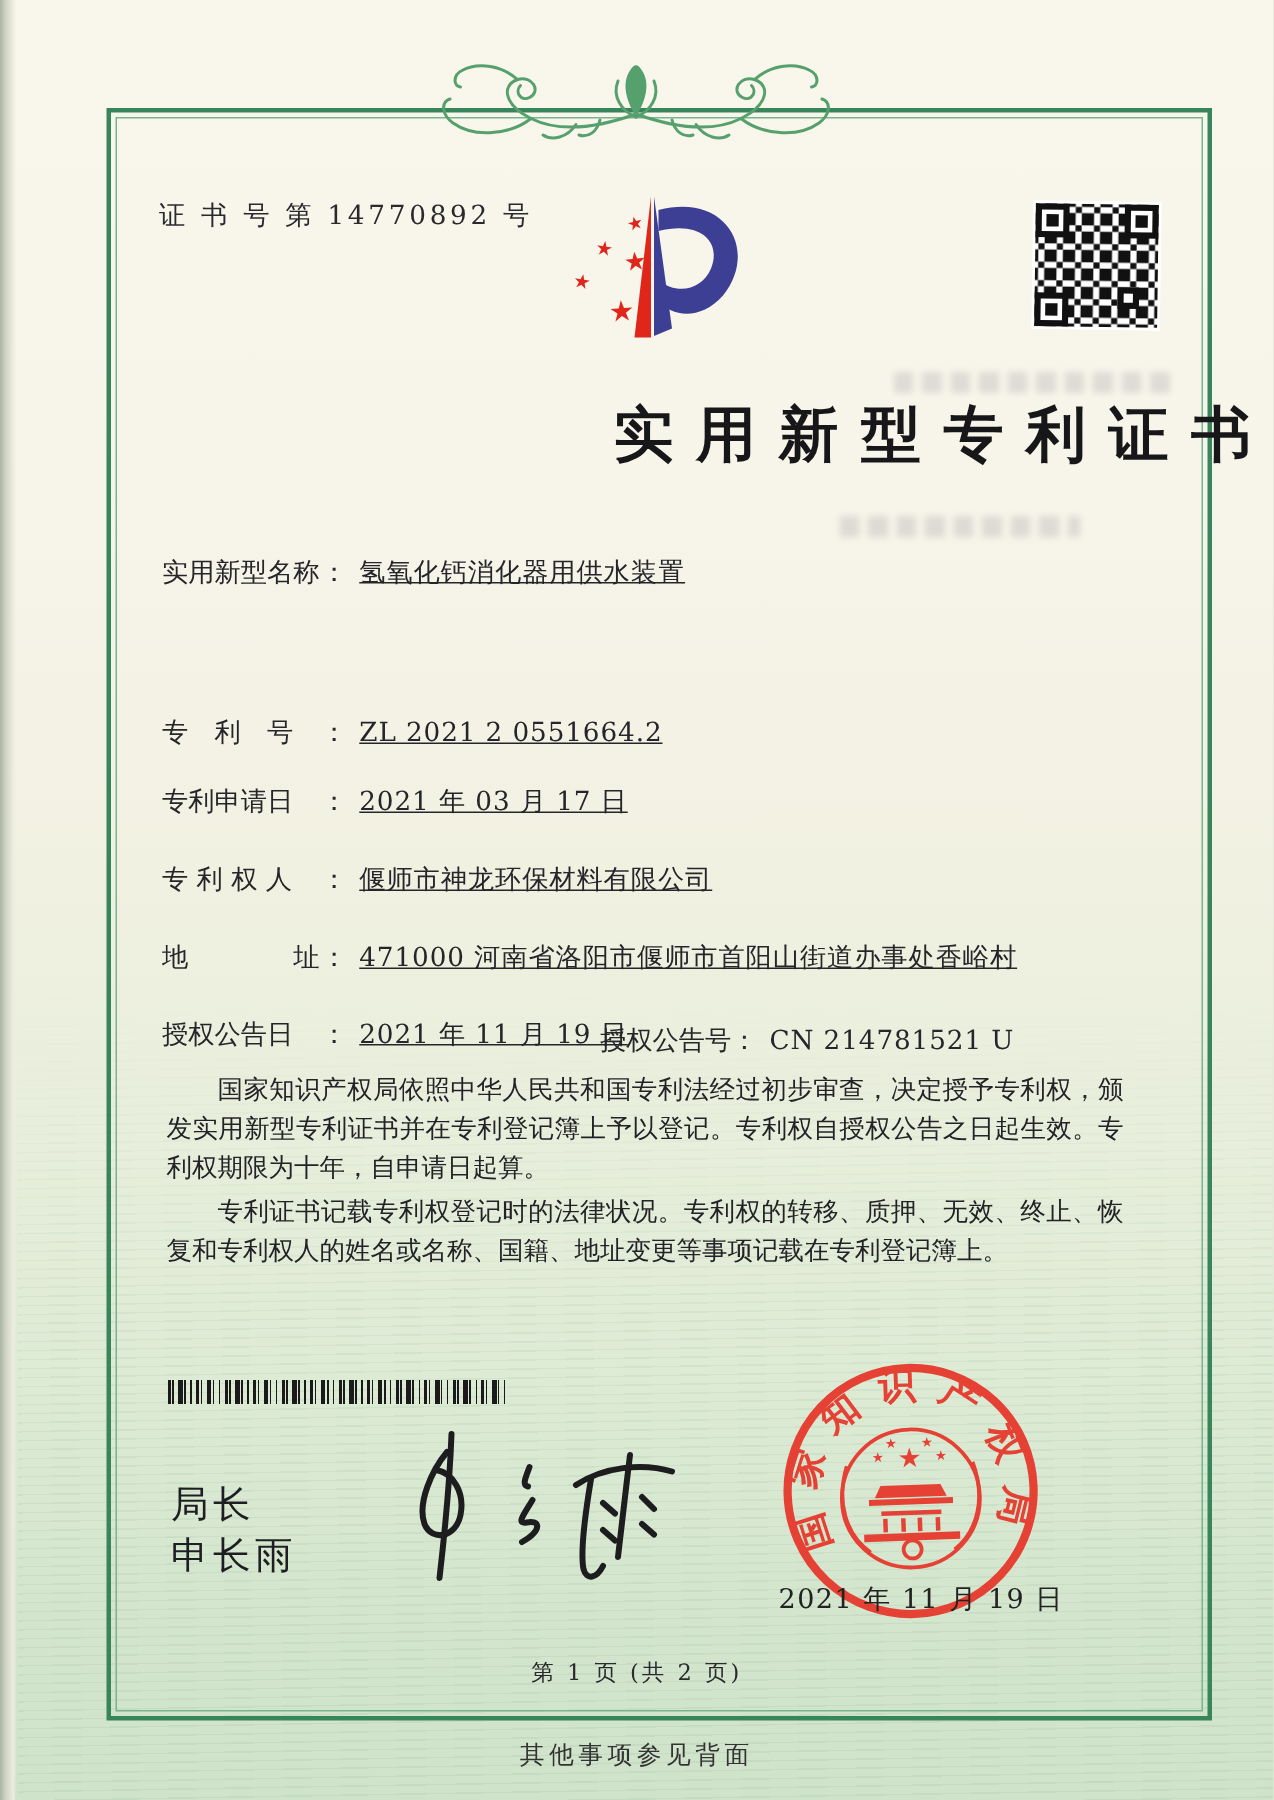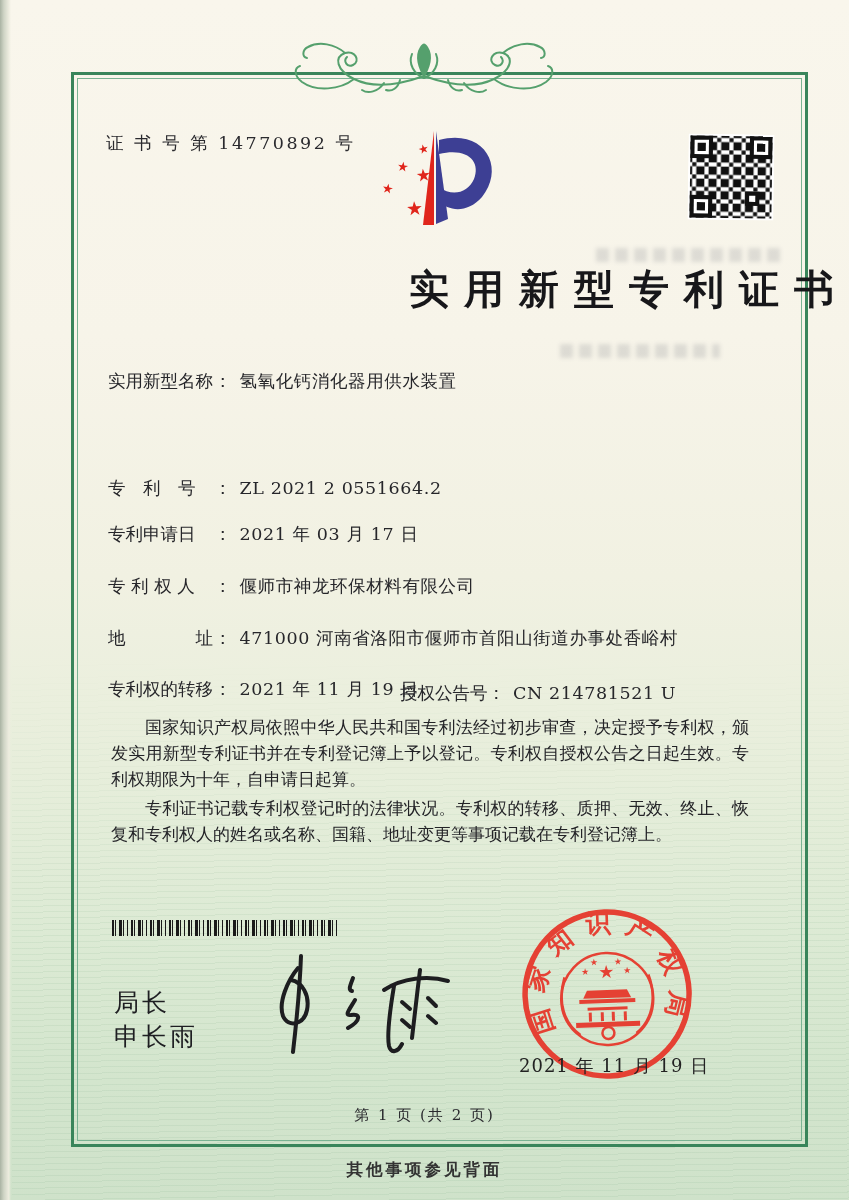--- a/index.html
+++ b/index.html
@@ -20,37 +20,37 @@
   .frame:after{content:"";position:absolute;inset:3px;border:1px solid #7ab393;}
   .ornament{position:absolute;left:274px;top:34px;width:300px;height:66px;}
   
   .certno{position:absolute;left:106px;top:131px;font-size:17.5px;letter-spacing:2.5px;color:#2a2a2e;white-space:nowrap;}
   .logo{position:absolute;left:368px;top:127px;width:140px;height:110px;}
   .logo .star{position:absolute;color:#e0251b;line-height:1;}
   .qr{position:absolute;left:688px;top:134px;width:86px;height:86px;transform:rotate(.8deg);}
   .title{position:absolute;left:0;top:262px;width:849px;text-align:right;
     font-size:40px;font-weight:700;letter-spacing:15px;text-indent:15px;color:#17171a;}
   
-  .frow{position:absolute;left:108px;height:26px;font-size:17.5px;color:#26262a;white-space:nowrap;}
+  .frow{position:absolute;left:108px;height:26px;font-size:17.5px;color:#26262a;white-space:nowrap;text-decoration:underline;}
   .flabel{display:inline-block;min-width:106px;}
   .fcolon{display:inline-block;margin-right:8px;}
   .fvalue{letter-spacing:.6px;}
   .fpair2{position:absolute;left:292px;top:4px;}
   
   .bodytext{position:absolute;left:108px;top:711px;width:644px;font-size:17px;line-height:26px;color:#232327;text-align:justify;}
   .bodytext p{margin:3px;text-indent:2em;}
   
   .barcode{position:absolute;left:112px;top:920px;width:226px;height:16px;
     background:repeating-linear-gradient(90deg,#1a1a1a 0 2px,rgba(0,0,0,0) 2px 3px,#1a1a1a 3px 4px,rgba(0,0,0,0) 4px 7px,#1a1a1a 7px 10px,rgba(0,0,0,0) 10px 11px,#1a1a1a 11px 12px,rgba(0,0,0,0) 12px 15px,#1a1a1a 15px 16px,rgba(0,0,0,0) 16px 19px);}
   .director{position:absolute;left:114px;top:986px;font-size:25px;color:#1e1e22;line-height:34px;letter-spacing:3px;}
   .signature{position:absolute;left:252px;top:948px;width:210px;height:118px;}
   .seal{position:absolute;left:517px;top:902px;width:180px;height:180px;transform:rotate(-2deg);opacity:.95;}
   .seal-date{position:absolute;left:519px;top:1054px;font-size:18px;color:#222;letter-spacing:1px;white-space:nowrap;}
   .page-info{position:absolute;left:0;top:1106px;width:849px;text-align:center;font-size:15px;letter-spacing:2px;color:#2a2a2e;}
-  .back-note{position:absolute;left:0;top:1159px;width:849px;text-align:center;font-size:16.5px;letter-spacing:3px;color:#333;font-weight:bold;}
+  .back-note{position:absolute;left:0;top:1159px;width:849px;text-align:center;font-size:16.5px;letter-spacing:3px;color:#333;}
   
   .smudge{position:absolute;height:14px;opacity:.33;filter:blur(2px);
     background:repeating-linear-gradient(90deg,rgba(92,96,108,.5) 0 13px,rgba(0,0,0,0) 13px 19px);}
 </style>
 </head>
 <body>
 
 <div id="paper">
   <div class="scan-edge"></div>
   <div class="wave-texture"></div>
@@ -129,21 +129,21 @@
   <div class="frow" style="top:522px">
     <span class="flabel">专利申请日</span><span class="fcolon">：</span><span class="fvalue">2021 年 03 月 17 日</span>
   </div>
   <div class="frow" style="top:574px">
     <span class="flabel">专 利 权 人</span><span class="fcolon">：</span><span class="fvalue">偃师市神龙环保材料有限公司</span>
   </div>
   <div class="frow" style="top:626px">
     <span class="flabel">地　　　　址</span><span class="fcolon">：</span><span class="fvalue">471000 河南省洛阳市偃师市首阳山街道办事处香峪村</span>
   </div>
   <div class="frow" style="top:677px">
-    <span class="flabel">专利权的转移</span><span class="fcolon">：</span><span class="fvalue">2021 年 11 月 19 日</span>
+    <span class="flabel">授权公告日</span><span class="fcolon">：</span><span class="fvalue">2021 年 11 月 19 日</span>
     <span class="fpair2">
       <span>授权公告号</span><span class="fcolon">：</span><span class="fvalue">CN 214781521 U</span>
     </span>
   </div>
 
   <div class="bodytext">
     <p>国家知识产权局依照中华人民共和国专利法经过初步审查，决定授予专利权，颁发实用新型专利证书并在专利登记簿上予以登记。专利权自授权公告之日起生效。专利权期限为十年，自申请日起算。</p>
     <p>专利证书记载专利权登记时的法律状况。专利权的转移、质押、无效、终止、恢复和专利权人的姓名或名称、国籍、地址变更等事项记载在专利登记簿上。</p>
   </div>
 

